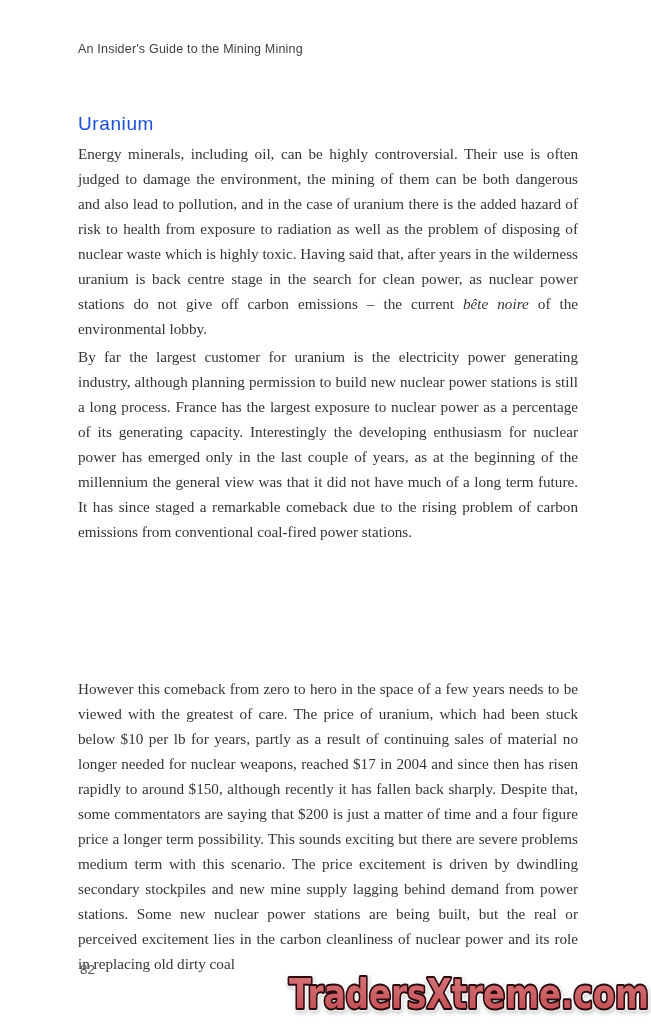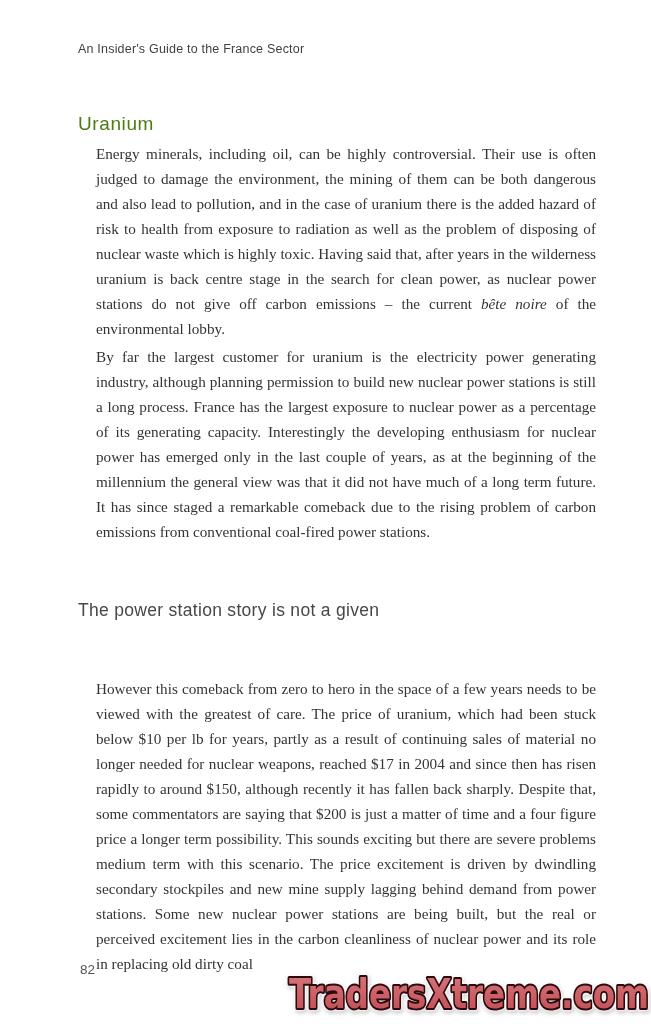--- a/index.html
+++ b/index.html
@@ -12,24 +12,24 @@
   }
   .running-header{
     position:absolute;left:78px;top:42px;
     font-family:"Liberation Sans", sans-serif;
     font-size:12.5px;color:#3f3f3f;letter-spacing:.2px;
   }
   .tc4s-logo{position:absolute;top:0px;right:2px;}
   .chapter-title{
     position:absolute;left:78px;top:100px;
     font-family:"Liberation Sans", sans-serif;
-    font-size:19px;color:#4d7c0f;letter-spacing:.6px;font-weight:400;
+    font-size:19px;color:#1d4ed8;letter-spacing:.6px;font-weight:400;
   }
   .body-par{
-    position:absolute;left:96px;width:500px;
+    position:absolute;left:78px;width:500px;
     font-family:"Liberation Serif", serif;
     font-size:15.2px;line-height:25px;color:#343434;
     text-align:justify;margin:0;
   }
   .par-1{top:141px;}
   .par-2{top:344px;}
   .par-3{top:632px;margin-top:44px;}
   .section-heading{
     position:absolute;left:78px;top:585px;
     font-family:"Liberation Sans", sans-serif;
@@ -49,30 +49,29 @@
     filter:drop-shadow(0 0 1.5px #ffffff) drop-shadow(0 0 1.5px #ffffff) drop-shadow(1px 2px 1.5px rgba(140,140,140,.5));
   }
   .wm-text{font-weight:bold;}
 </style>
 </head>
 <body>
 
 <div class="page">
 
 
-  <div class="running-header">An Insider's Guide to the France Sector</div>
+  <div class="running-header">An Insider's Guide to the Mining Mining</div>
 
   <h1 class="chapter-title">Uranium</h1>
 
   <p class="body-par par-1"><span>Energy minerals, including oil, can be highly controversial. Their use is often judged to damage the environment, the mining of them can be both dangerous and also lead to pollution, and in the case of uranium there is the added hazard of risk to health from exposure to radiation as well as the problem of disposing of nuclear waste which is highly toxic. Having said that, after years in the wilderness uranium is back centre stage in the search for clean power, as nuclear power stations do not give off carbon emissions – the current </span><i>bête noire</i><span> of the environmental lobby.</span></p>
 
   <p class="body-par par-2">By far the largest customer for uranium is the electricity power generating industry, although planning permission to build new nuclear power stations is still a long process. France has the largest exposure to nuclear power as a percentage of its generating capacity. Interestingly the developing enthusiasm for nuclear power has emerged only in the last couple of years, as at the beginning of the millennium the general view was that it did not have much of a long term future. It has since staged a remarkable comeback due to the rising problem of carbon emissions from conventional coal-fired power stations.</p>
 
 
-  <h2 class="section-heading">The power station story is not a given</h2>
 
   <p class="body-par par-3">However this comeback from zero to hero in the space of a few years needs to be viewed with the greatest of care. The price of uranium, which had been stuck below $10 per lb for years, partly as a result of continuing sales of material no longer needed for nuclear weapons, reached $17 in 2004 and since then has risen rapidly to around $150, although recently it has fallen back sharply. Despite that, some commentators are saying that $200 is just a matter of time and a four figure price a longer term possibility. This sounds exciting but there are severe problems medium term with this scenario. The price excitement is driven by dwindling secondary stockpiles and new mine supply lagging behind demand from power stations. Some new nuclear power stations are being built, but the real or perceived excitement lies in the carbon cleanliness of nuclear power and its role in replacing old dirty coal</p>
 
   <div class="page-number">82</div>
 
   <div class="tx-logo">
     <svg width="372" height="62" viewBox="0 0 372 62">
       <defs>
         <linearGradient id="txGrad" x1="0" y1="0" x2="0" y2="1">
           <stop offset="0%" stop-color="#d8797d"></stop>

